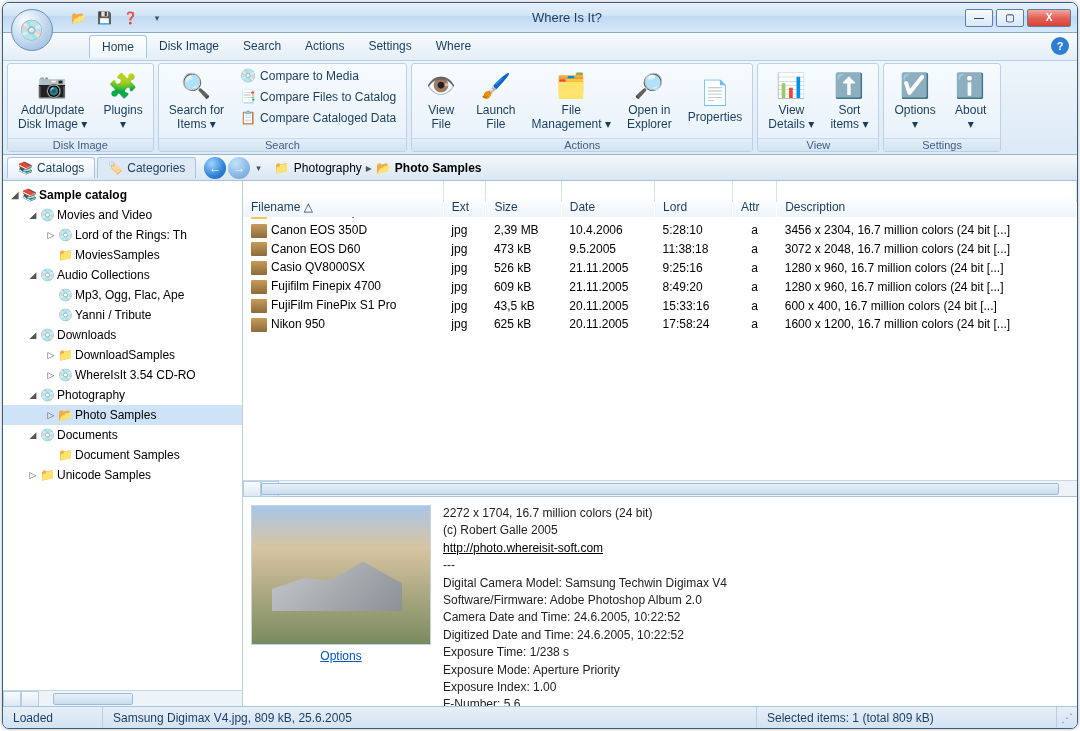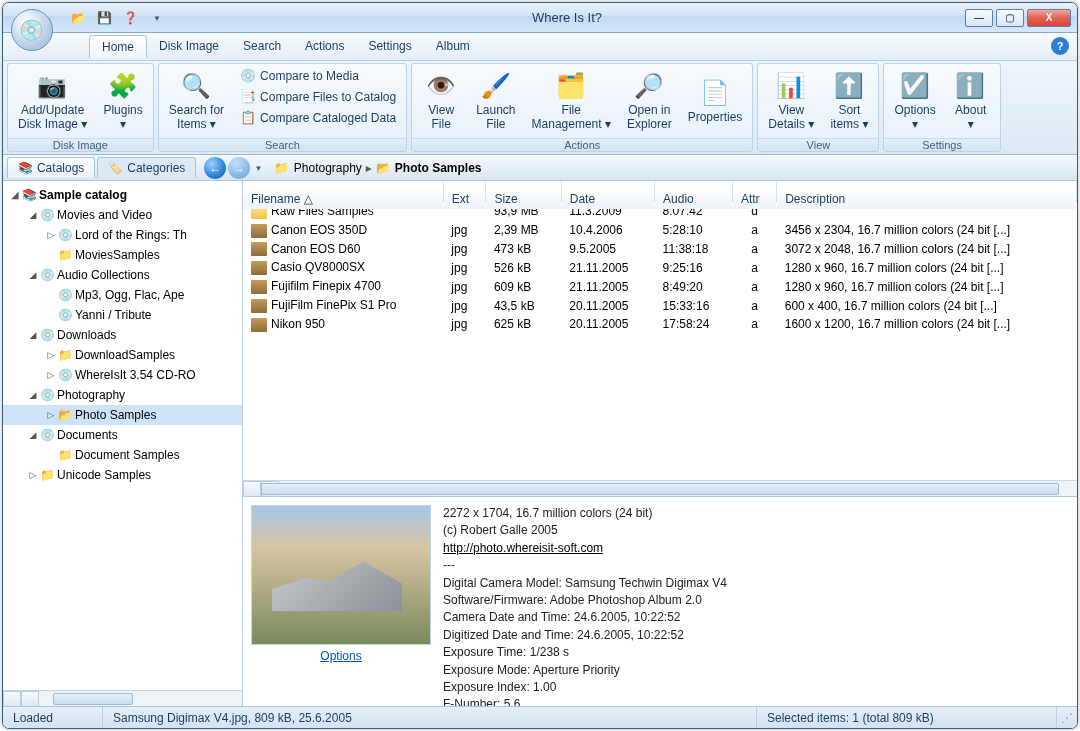--- a/index.html
+++ b/index.html
@@ -43,21 +43,21 @@
 .treerow .exp { width: 12px; text-align: center; color: #555; font-size: 9px; }
 .treerow .ticon { width: 18px; text-align: center; }
 .treerow.bold { font-weight: bold; }
 .treerow.sel { background: #cfe3f8; }
 .hscroll-sb { height: 16px; background: #eef3f8; border-top: 1px solid #c5d6e6; position: relative; display: flex; align-items: center; }
 .hscroll-sb::before, .hscroll-sb::after { content: ''; width: 16px; height: 14px; background: linear-gradient(#f8fbfe,#dce8f4); border: 1px solid #b5cde2; }
 .hscroll-sb .thumb { position: absolute; left: 50px; width: 80px; height: 12px; top: 2px; background: linear-gradient(#e7f0fa,#c9dcee); border: 1px solid #9fbcd7; border-radius: 2px; }
 .content { flex: 1; display: flex; flex-direction: column; }
 .filelist { flex: 1; overflow: hidden; background: #fff; }
 .filelist table { width: 100%; border-collapse: collapse; }
-.filelist th { text-align: left; font-weight: normal; padding: 3px 8px; background: linear-gradient(#fdfefe,#eef4fa); border-right: 1px solid #d4e2ef; border-bottom: 1px solid #c2d5e6; color: #1a3c5e; position: sticky; top: 8px; }
+.filelist th { text-align: left; font-weight: normal; padding: 3px 8px; background: linear-gradient(#fdfefe,#eef4fa); border-right: 1px solid #d4e2ef; border-bottom: 1px solid #c2d5e6; color: #1a3c5e; position: sticky; top: 16px; }
 .filelist th.right { text-align: left; }
 .filelist td { padding: 2px 8px; border-bottom: 0; white-space: nowrap; }
 .filelist td.right { text-align: left; }
 .filelist td.center { text-align: center; }
 .filelist .fricon { display: inline-block; width: 16px; height: 14px; margin-right: 4px; vertical-align: middle; background: linear-gradient(#c89b5a,#8b6b3a); border-radius: 1px; }
 .filelist .fldr { background: linear-gradient(#ffe69a,#f0c24b); }
 .hscroll-fl { height: 16px; background: #eef3f8; border-top: 1px solid #c5d6e6; position: relative; display: flex; align-items: center; }
 .hscroll-fl::before, .hscroll-fl::after { content: ''; width: 16px; height: 14px; background: linear-gradient(#f8fbfe,#dce8f4); border: 1px solid #b5cde2; }
 .hscroll-fl .thumb { position: absolute; left: 18px; right: 18px; height: 12px; top: 2px; background: linear-gradient(#e7f0fa,#c9dcee); border: 1px solid #9fbcd7; border-radius: 2px; }
 .preview { height: 210px; border-top: 1px solid #a9c4de; background: #fff; display: flex; padding: 8px; gap: 12px; overflow: hidden; }
@@ -95,21 +95,21 @@
     </div>
   </div>
 
   <div class="menubar">
     <div id="menutabs" style="display: flex;">
         <div class="tab active">Home</div>
         <div class="tab">Disk Image</div>
         <div class="tab">Search</div>
         <div class="tab">Actions</div>
         <div class="tab">Settings</div>
-        <div class="tab">Album</div>
+        <div class="tab">Where</div>
       </div>
     <div class="helpicon">?</div>
   </div>
 
   <div class="ribbon" id="ribbon">
       <div class="group">
         <div class="body">
           <div class="bigbtn">
             <div class="icon">📷</div>
             <div>Add/Update</div>
@@ -319,21 +319,21 @@
     </div>
     <div class="content">
       <div class="filelist">
         <table>
           <thead>
               <tr id="filehead">
                 <th>Filename △</th>
                 <th>Ext</th>
                 <th class="right">Size</th>
                 <th class="right">Date</th>
-                <th class="right">Audio</th>
+                <th class="right">Lord</th>
                 <th>Attr</th>
                 <th>Description</th>
               </tr>
             </thead>
           <tbody id="filebody">
               <tr>
                 <td><span class="fricon fldr"></span>Raw Files Samples</td>
                 <td></td>
                 <td class="right">93,9 MB</td>
                 <td class="right">11.3.2009</td>

